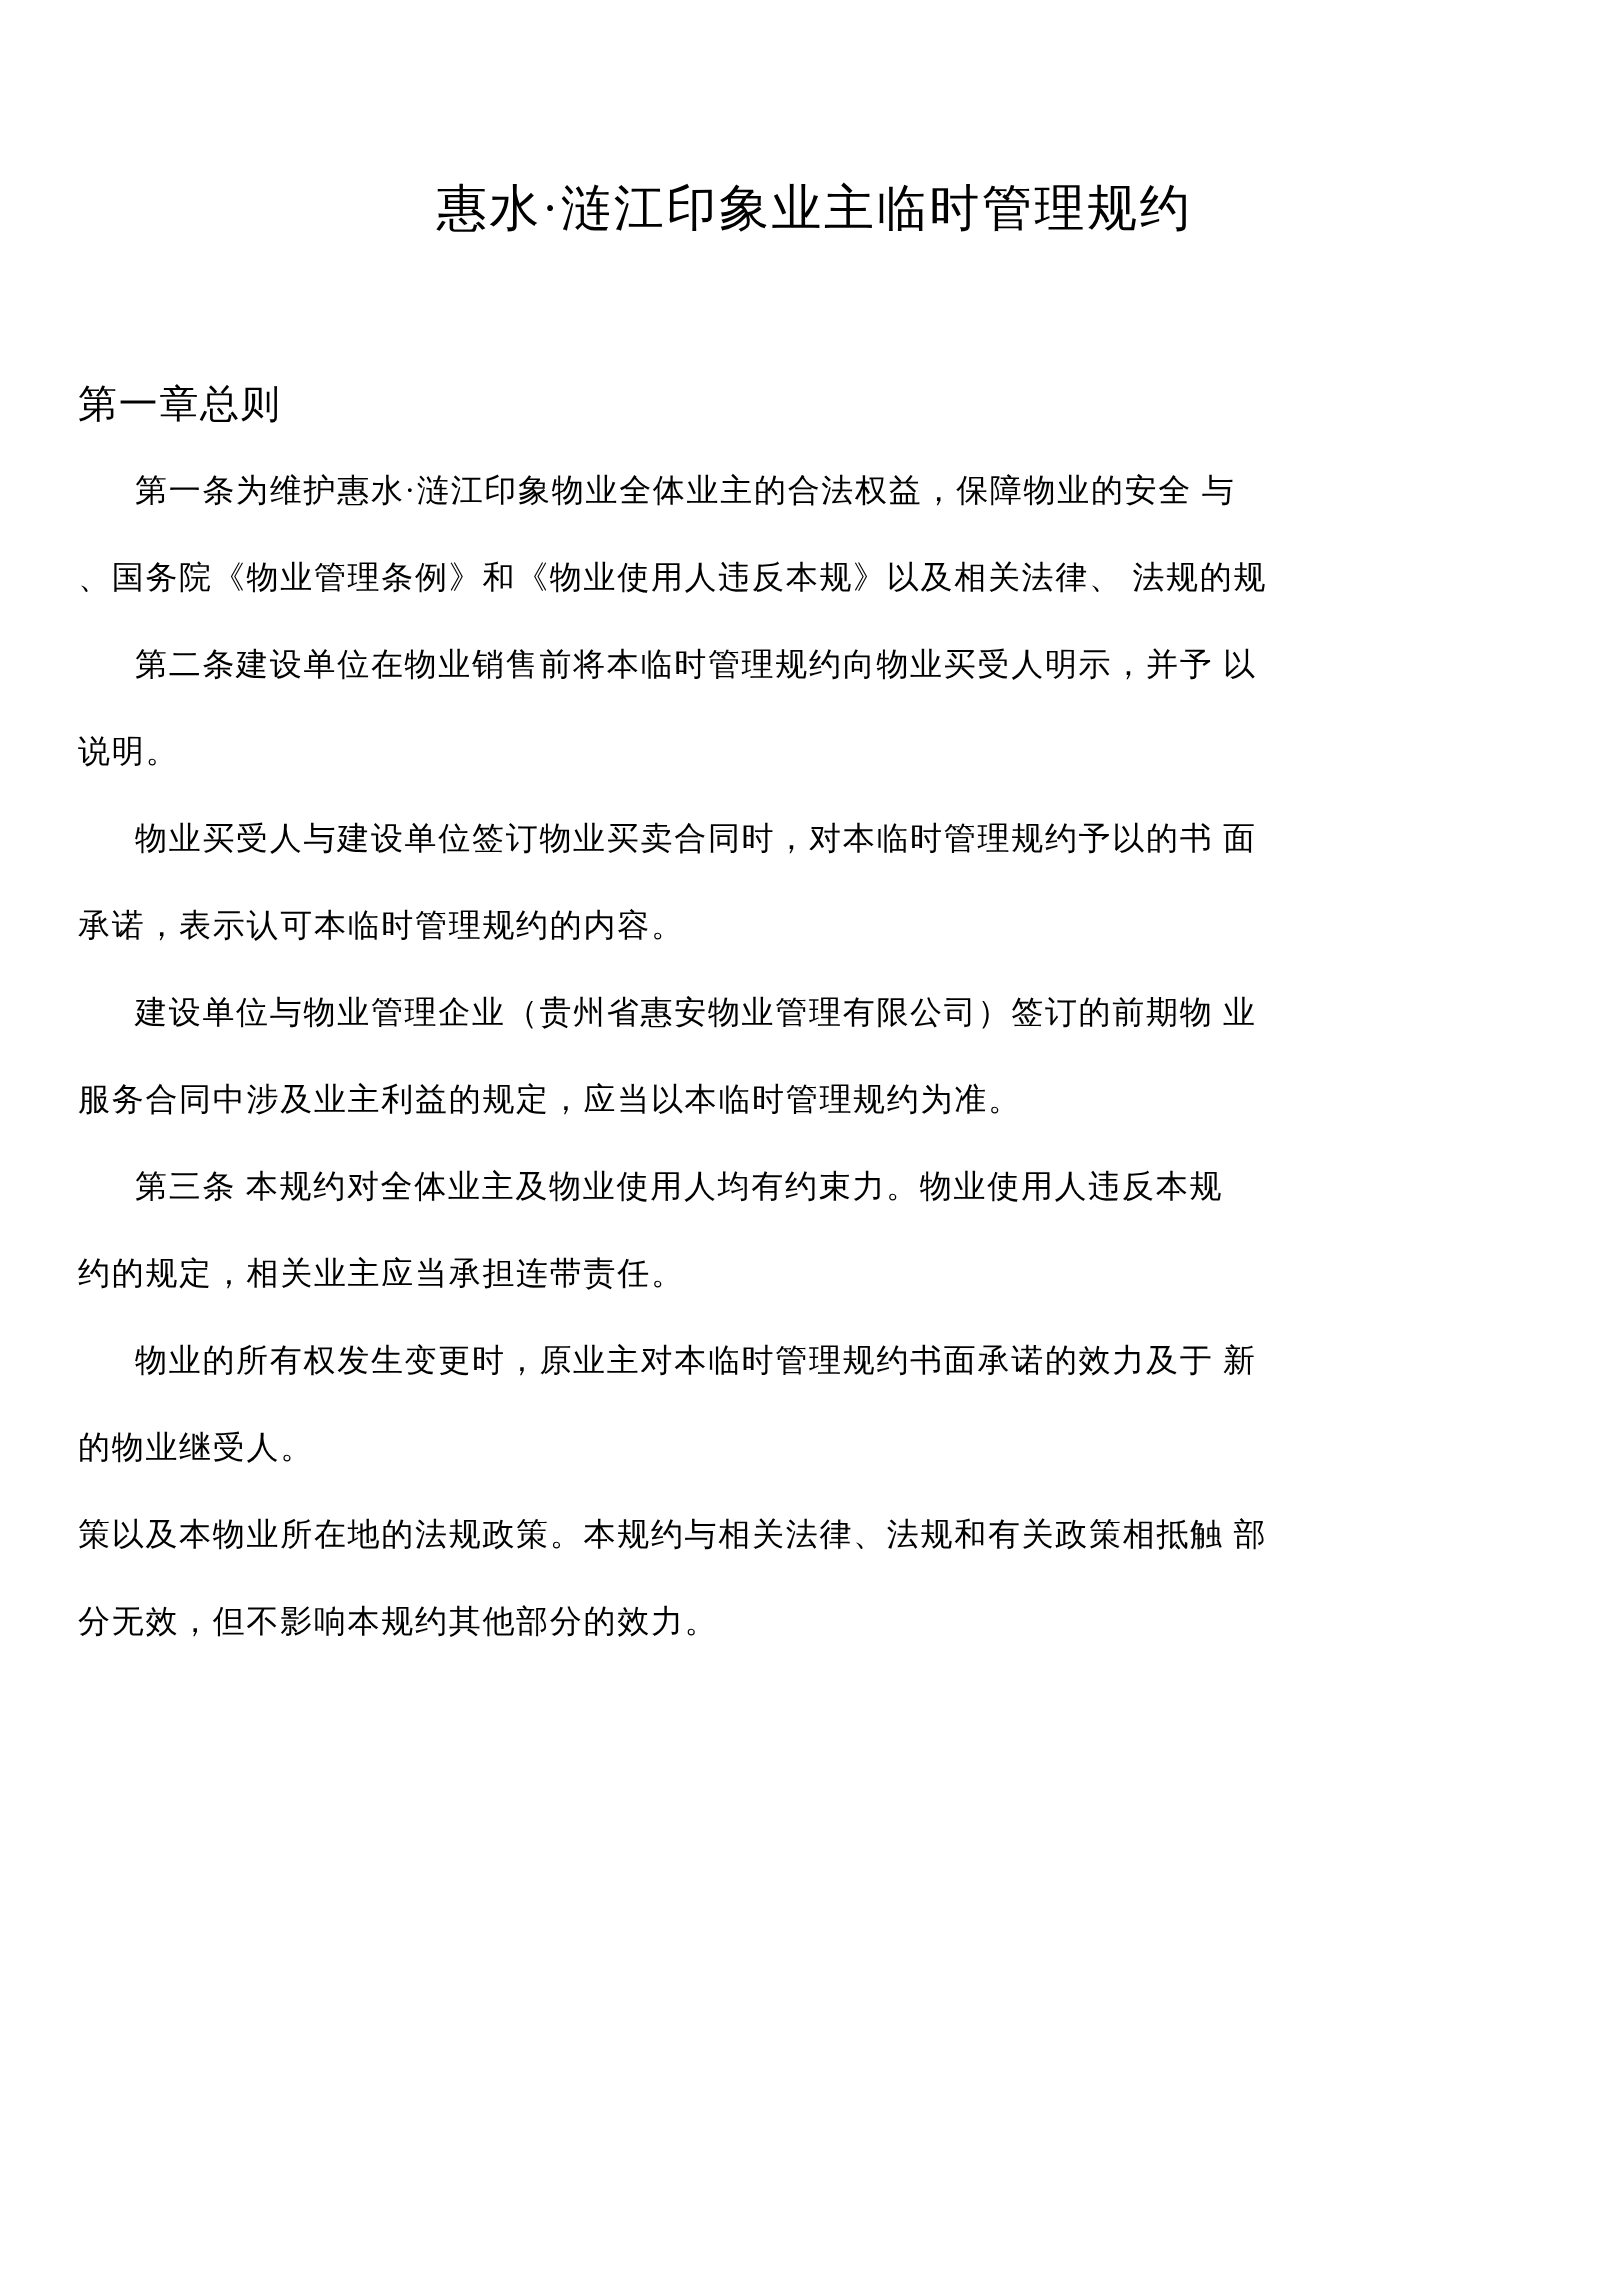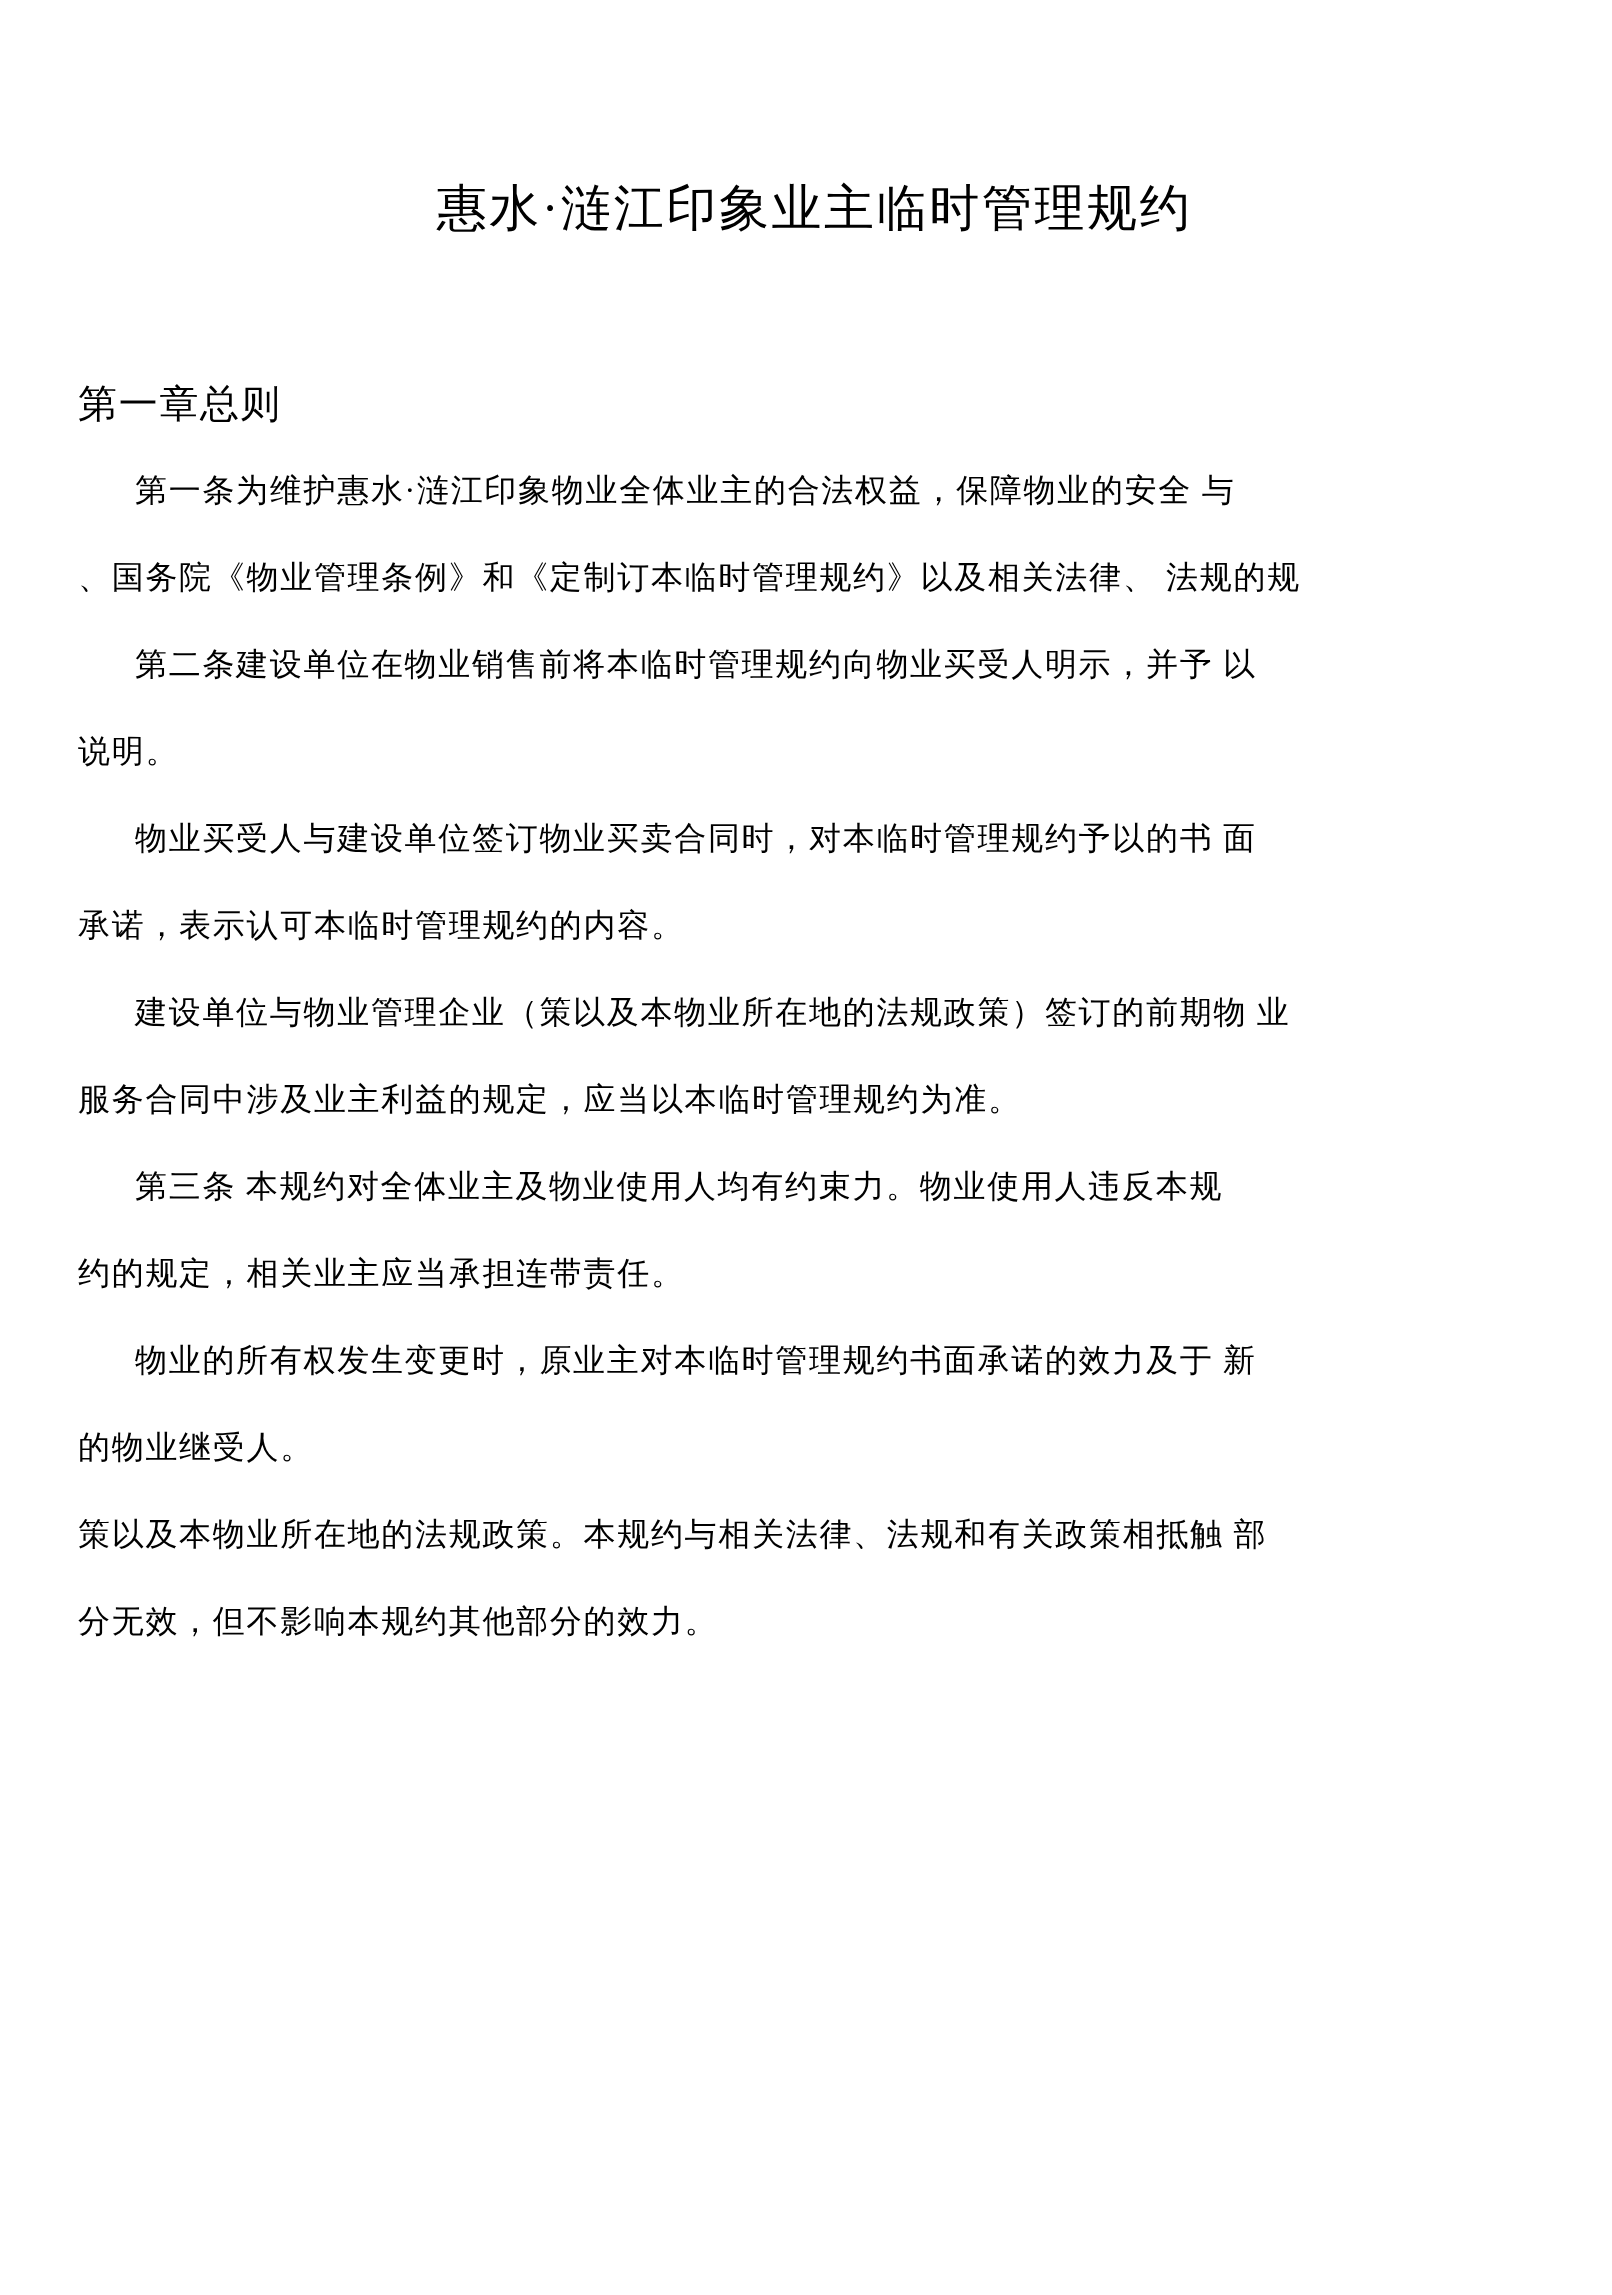--- a/index.html
+++ b/index.html
@@ -56,26 +56,26 @@
 <body>
 
 <div class="page">
 
   <div class="doc-title">惠水·涟江印象业主临时管理规约</div>
 
   <div class="chapter-heading">第一章总则</div>
 
   <div class="body-text">
     <div class="line indent">第一条为维护惠水·涟江印象物业全体业主的合法权益，保障物业的安全 与</div>
-    <div class="line">、国务院《物业管理条例》和《定制订本临时管理规约》以及相关法律、 法规的规</div>
+    <div class="line">、国务院《物业管理条例》和《物业使用人违反本规》以及相关法律、 法规的规</div>
     <div class="line indent">第二条建设单位在物业销售前将本临时管理规约向物业买受人明示，并予 以</div>
     <div class="line">说明。</div>
     <div class="line indent">物业买受人与建设单位签订物业买卖合同时，对本临时管理规约予以的书 面</div>
     <div class="line">承诺，表示认可本临时管理规约的内容。</div>
-    <div class="line indent">建设单位与物业管理企业（策以及本物业所在地的法规政策）签订的前期物 业</div>
+    <div class="line indent">建设单位与物业管理企业（贵州省惠安物业管理有限公司）签订的前期物 业</div>
     <div class="line">服务合同中涉及业主利益的规定，应当以本临时管理规约为准。</div>
     <div class="line indent">第三条 本规约对全体业主及物业使用人均有约束力。物业使用人违反本规</div>
     <div class="line">约的规定，相关业主应当承担连带责任。</div>
     <div class="line indent">物业的所有权发生变更时，原业主对本临时管理规约书面承诺的效力及于 新</div>
     <div class="line">的物业继受人。</div>
     <div class="line">策以及本物业所在地的法规政策。本规约与相关法律、法规和有关政策相抵触 部</div>
     <div class="line">分无效，但不影响本规约其他部分的效力。</div>
   </div>
 
 </div>

